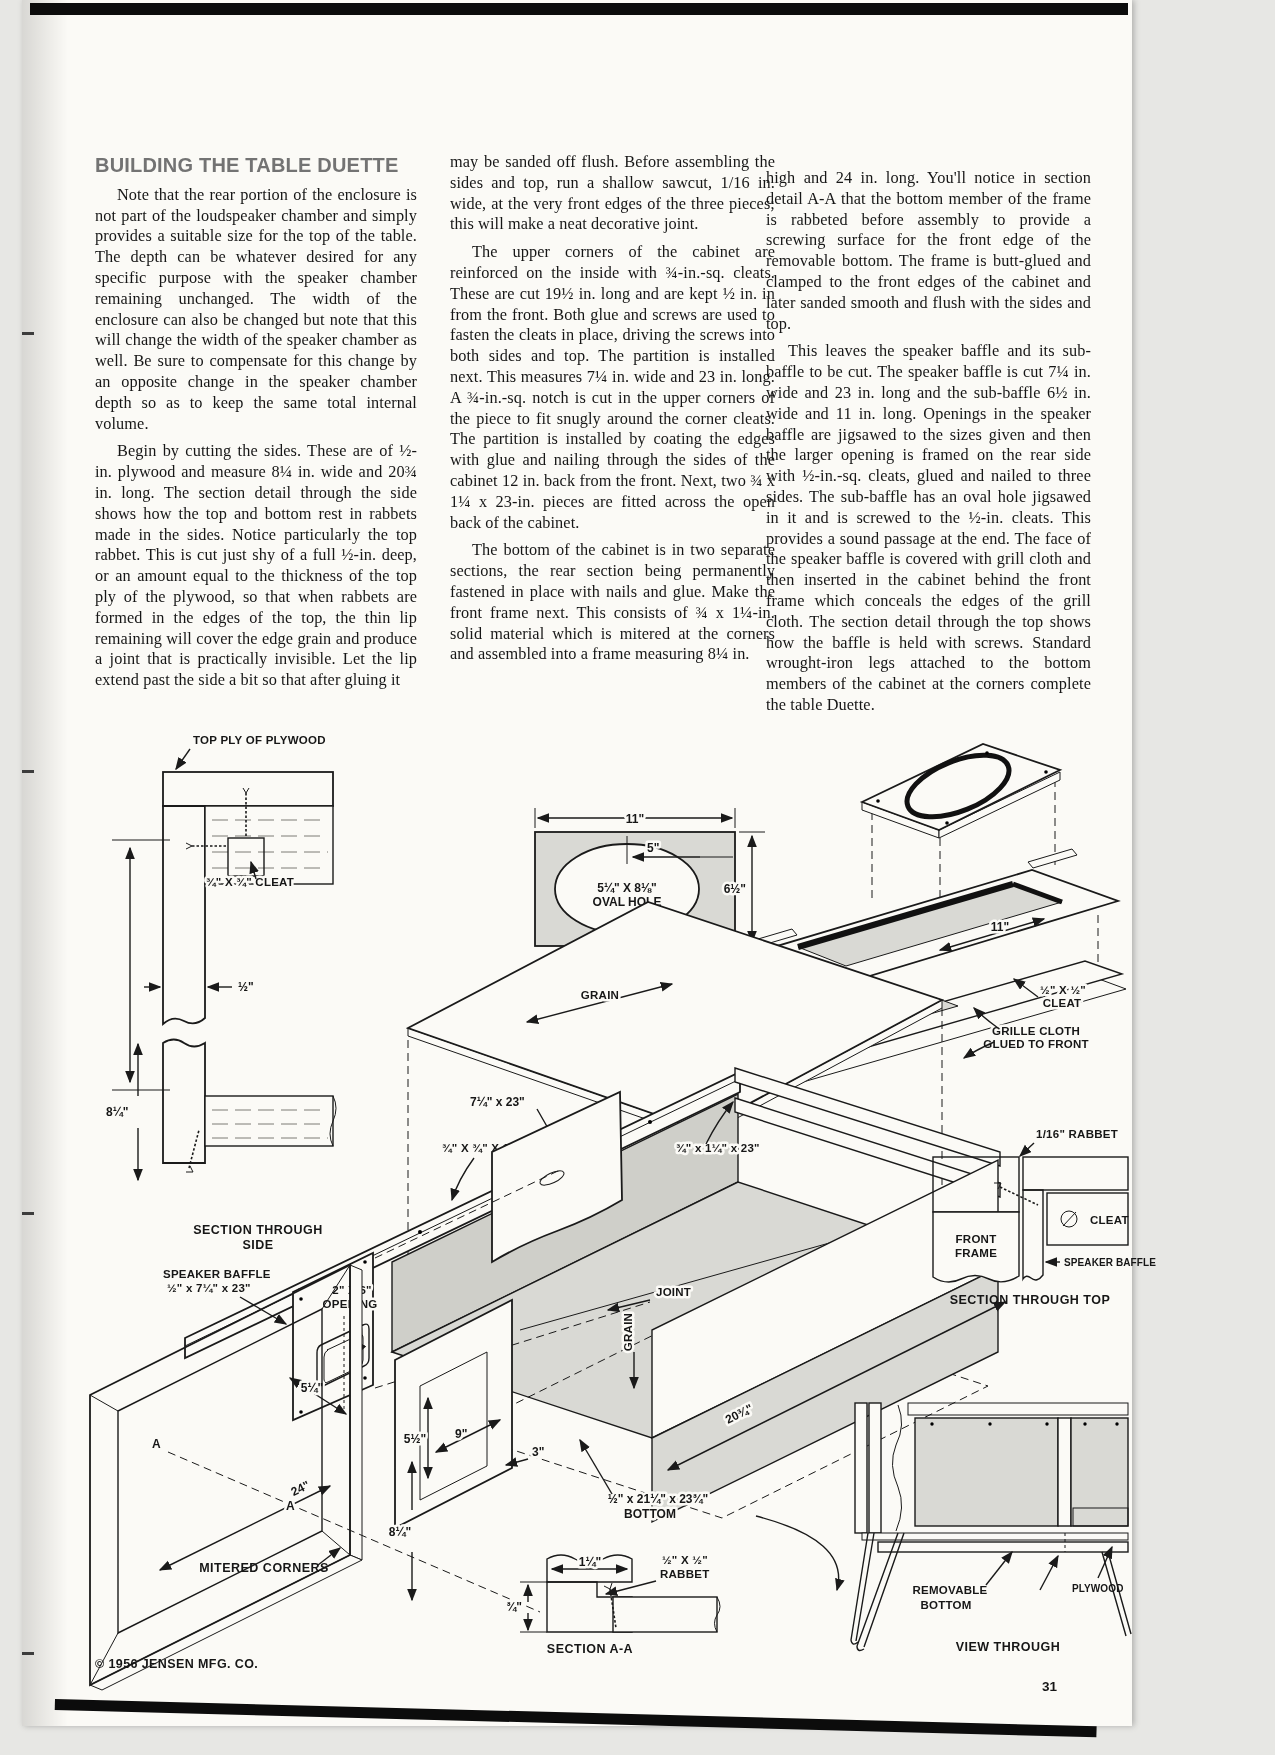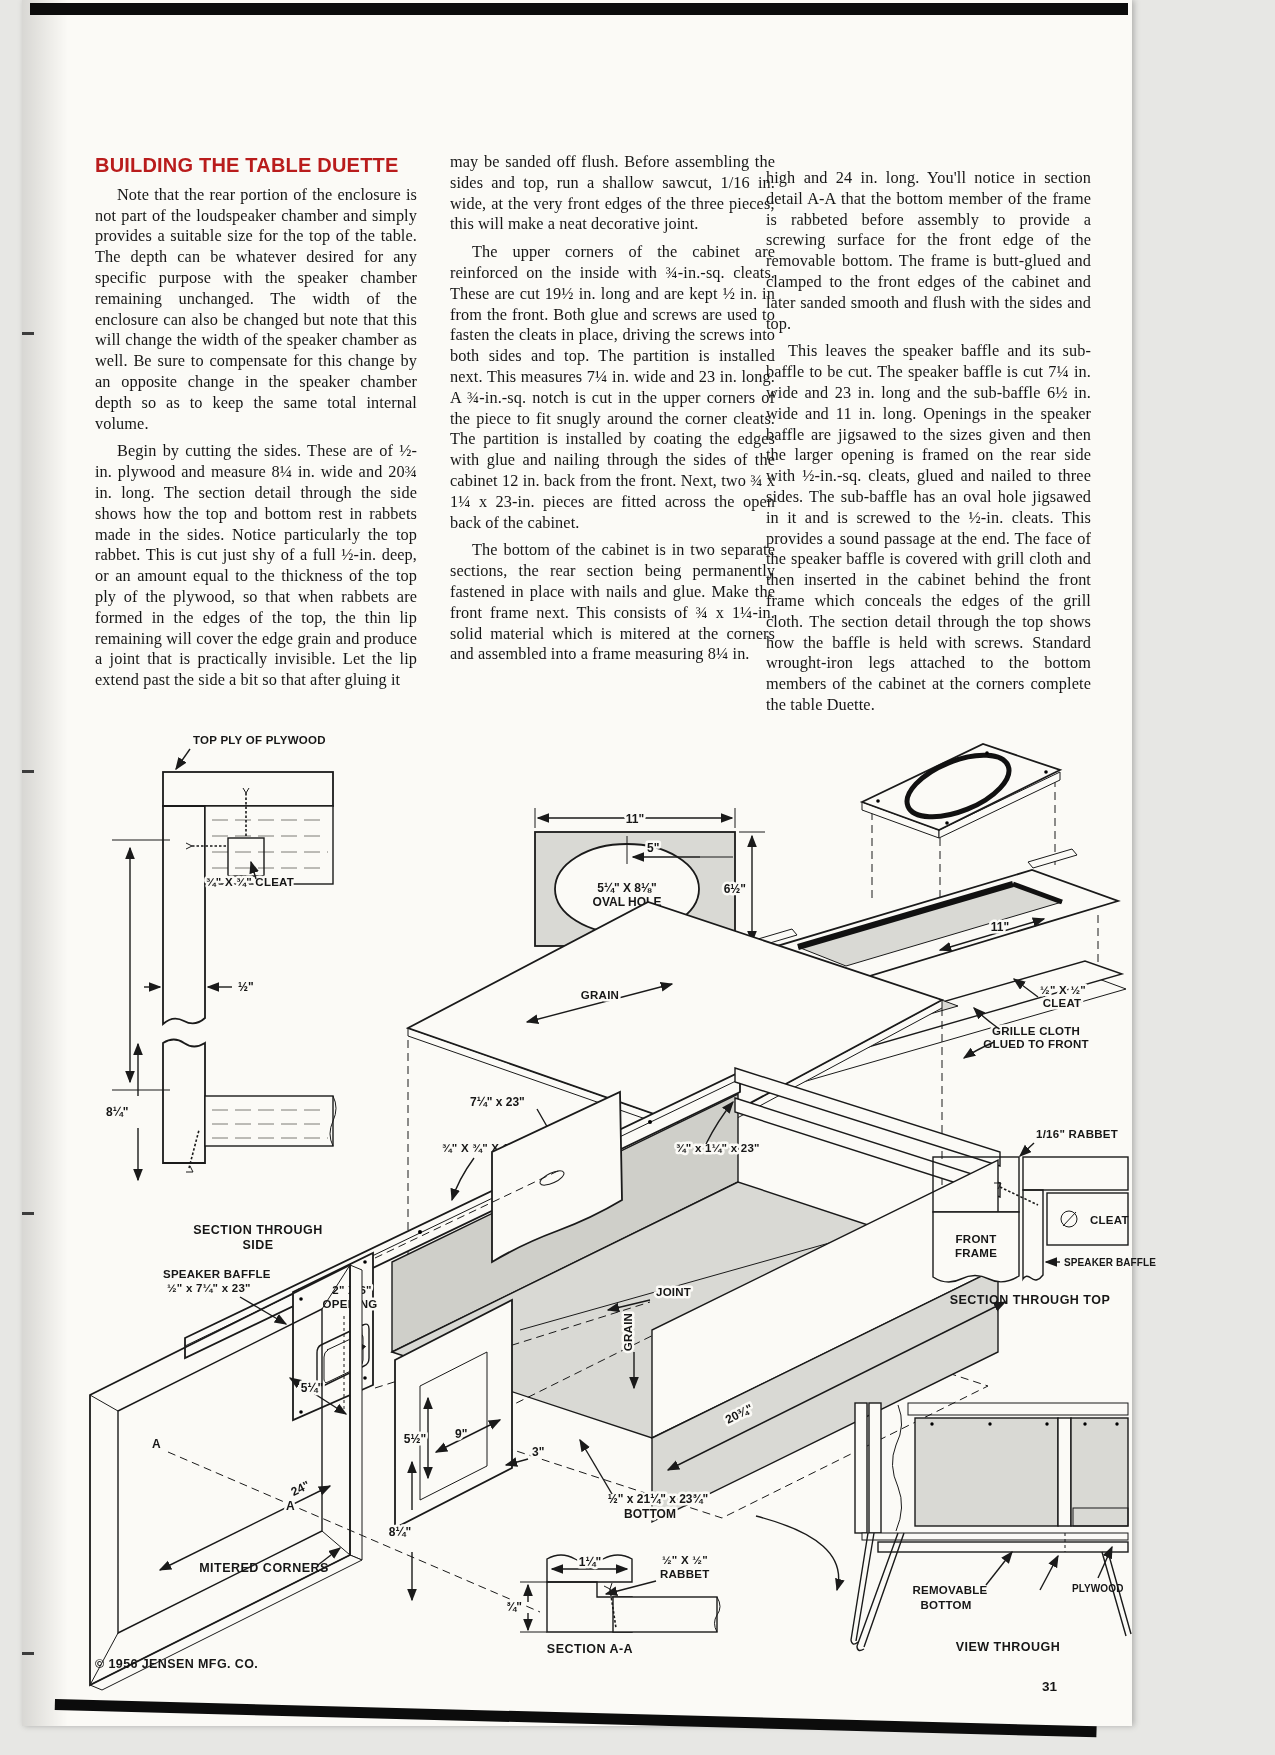--- a/index.html
+++ b/index.html
@@ -9,21 +9,21 @@
         box-shadow:2px 0 6px rgba(0,0,0,.25)}
   .gutter{position:absolute;left:22px;top:0;width:46px;height:1726px;
         background:linear-gradient(90deg,rgba(0,0,0,.14),rgba(0,0,0,0));pointer-events:none}
   .topbar{position:absolute;left:30px;top:3px;width:1098px;height:12px;background:#0c0c0c}
   .botbar{position:absolute;left:55px;top:1699px;width:1042px;height:11px;background:#0c0c0c;
         transform:rotate(1.5deg);transform-origin:left top}
   .col{position:absolute;text-align:justify;font-size:16.3px;line-height:20.8px;letter-spacing:.1px}
   .col p{margin:0 0 7px 0}
   .col p.ind{text-indent:22px}
   .title{font-family:"Liberation Sans",sans-serif;font-size:20px;font-weight:700;
-        letter-spacing:.2px;margin:0 0 9px 0;color:#b91c1c;white-space:nowrap}
+        letter-spacing:.2px;margin:0 0 9px 0;color:#737373;white-space:nowrap}
   svg.diag{position:absolute;left:0;top:0}
   svg text{font-family:"Liberation Sans",sans-serif;fill:#161616}
   .lbl{font-size:11.5px;font-weight:700;letter-spacing:.25px}
   .sm{font-size:10px;font-weight:700;letter-spacing:.1px}
   .cap{font-size:12.5px;font-weight:700;letter-spacing:.5px}
   .dim{font-size:12px;font-weight:700}
   .halo{paint-order:stroke;stroke:#fbfaf6;stroke-width:5px;stroke-linejoin:round}
   .ln{stroke:#1a1a1a;stroke-width:1.4;fill:none}
   .ln2{stroke:#1a1a1a;stroke-width:1.8;fill:none}
   .thin{stroke:#1a1a1a;stroke-width:1;fill:none}

